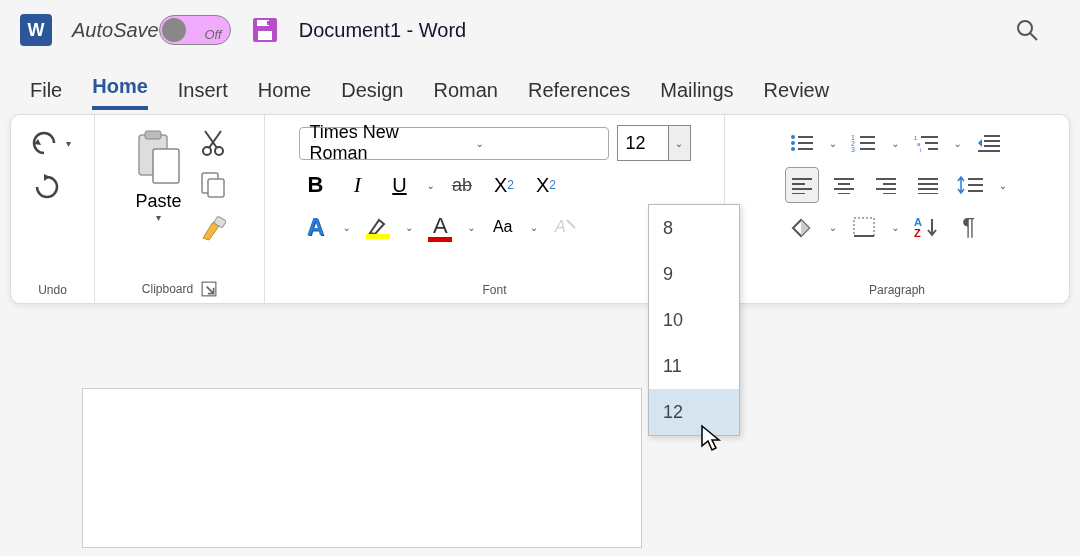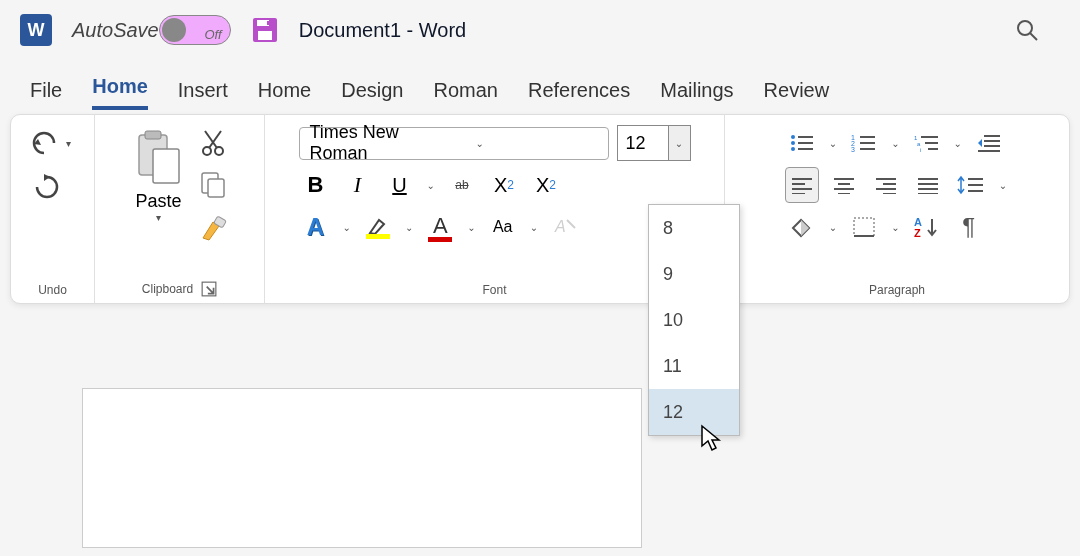--- a/index.html
+++ b/index.html
@@ -42,21 +42,21 @@
   .font-rows { display: flex; flex-direction: column; gap: 6px; padding-top: 4px; }
   .row { display: flex; align-items: center; gap: 8px; }
   .font-name { width: 310px; height: 33px; border: 1px solid #aaa; border-radius: 4px; background: #fff; display: flex; align-items: center; padding: 0 6px 0 10px; font-size: 18px; gap: 40px; }
   .font-name span { flex: 1; }
   .font-size { width: 52px; height: 36px; border: 1px solid #888; background: #fff; display: flex; align-items: center; padding: 0 4px 0 8px; font-size: 18px; position: relative; }
   .font-size-dd { width: 22px; height: 36px; border: 1px solid #888; border-left: none; background: #eee; display: flex; align-items: center; justify-content: center; }
   .fmt-btn { min-width: 34px; height: 36px; display: flex; align-items: center; justify-content: center; font-size: 20px; padding: 0 4px; }
   .fmt-btn.bold { font-weight: bold; font-size: 22px; }
   .fmt-btn.italic { font-style: italic; font-family: "Times New Roman", serif; font-size: 22px; }
   .fmt-btn.underline { text-decoration: underline; font-size: 20px; }
-  .strike { text-decoration: line-through; font-size: 12px; color: #444; }
+  .strike { text-decoration: line-through; font-size: 18px; color: #444; }
   .sub { font-size: 20px; }
   .sub sub, .sub sup { font-size: 12px; color: #2b7cd3; }
   .dd-caret { font-size: 10px; color: #555; padding: 0 2px; }
   .color-underline { position: relative; display: inline-flex; flex-direction: column; align-items: center; }
   .color-bar { width: 24px; height: 5px; margin-top: -2px; }
 
   
   .para-rows { display: flex; flex-direction: column; gap: 6px; padding-top: 4px; }
   .para-btn { min-width: 34px; height: 36px; display: flex; align-items: center; justify-content: center; padding: 0 4px; }
   .para-btn.active { border: 1px solid #999; background: #f0f0f0; border-radius: 4px; }

